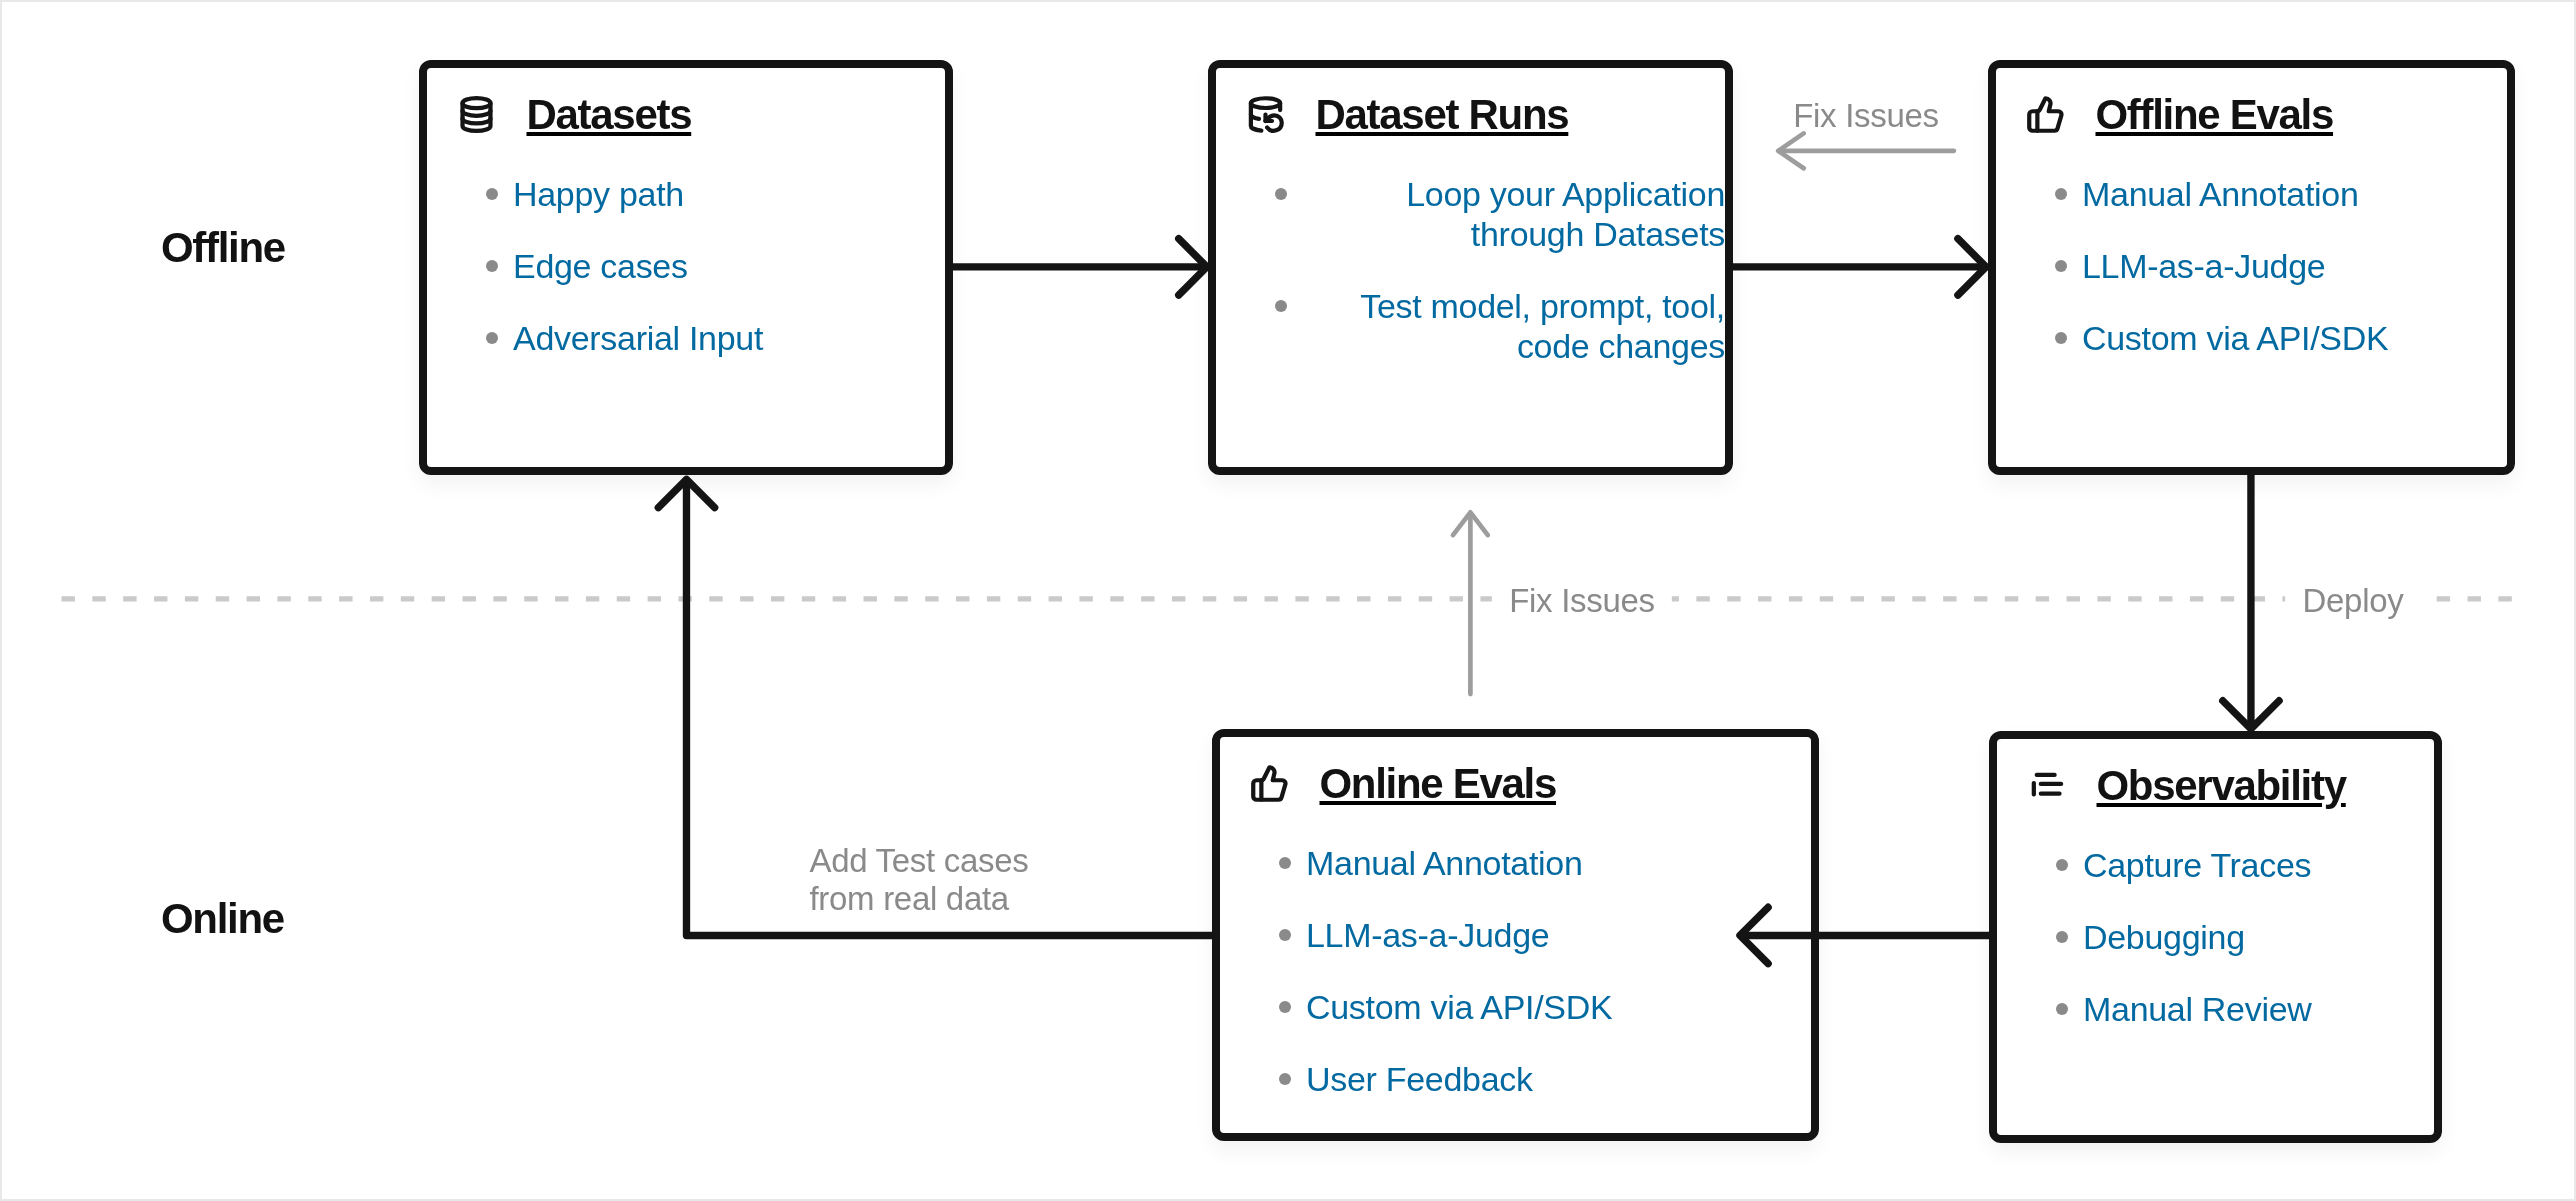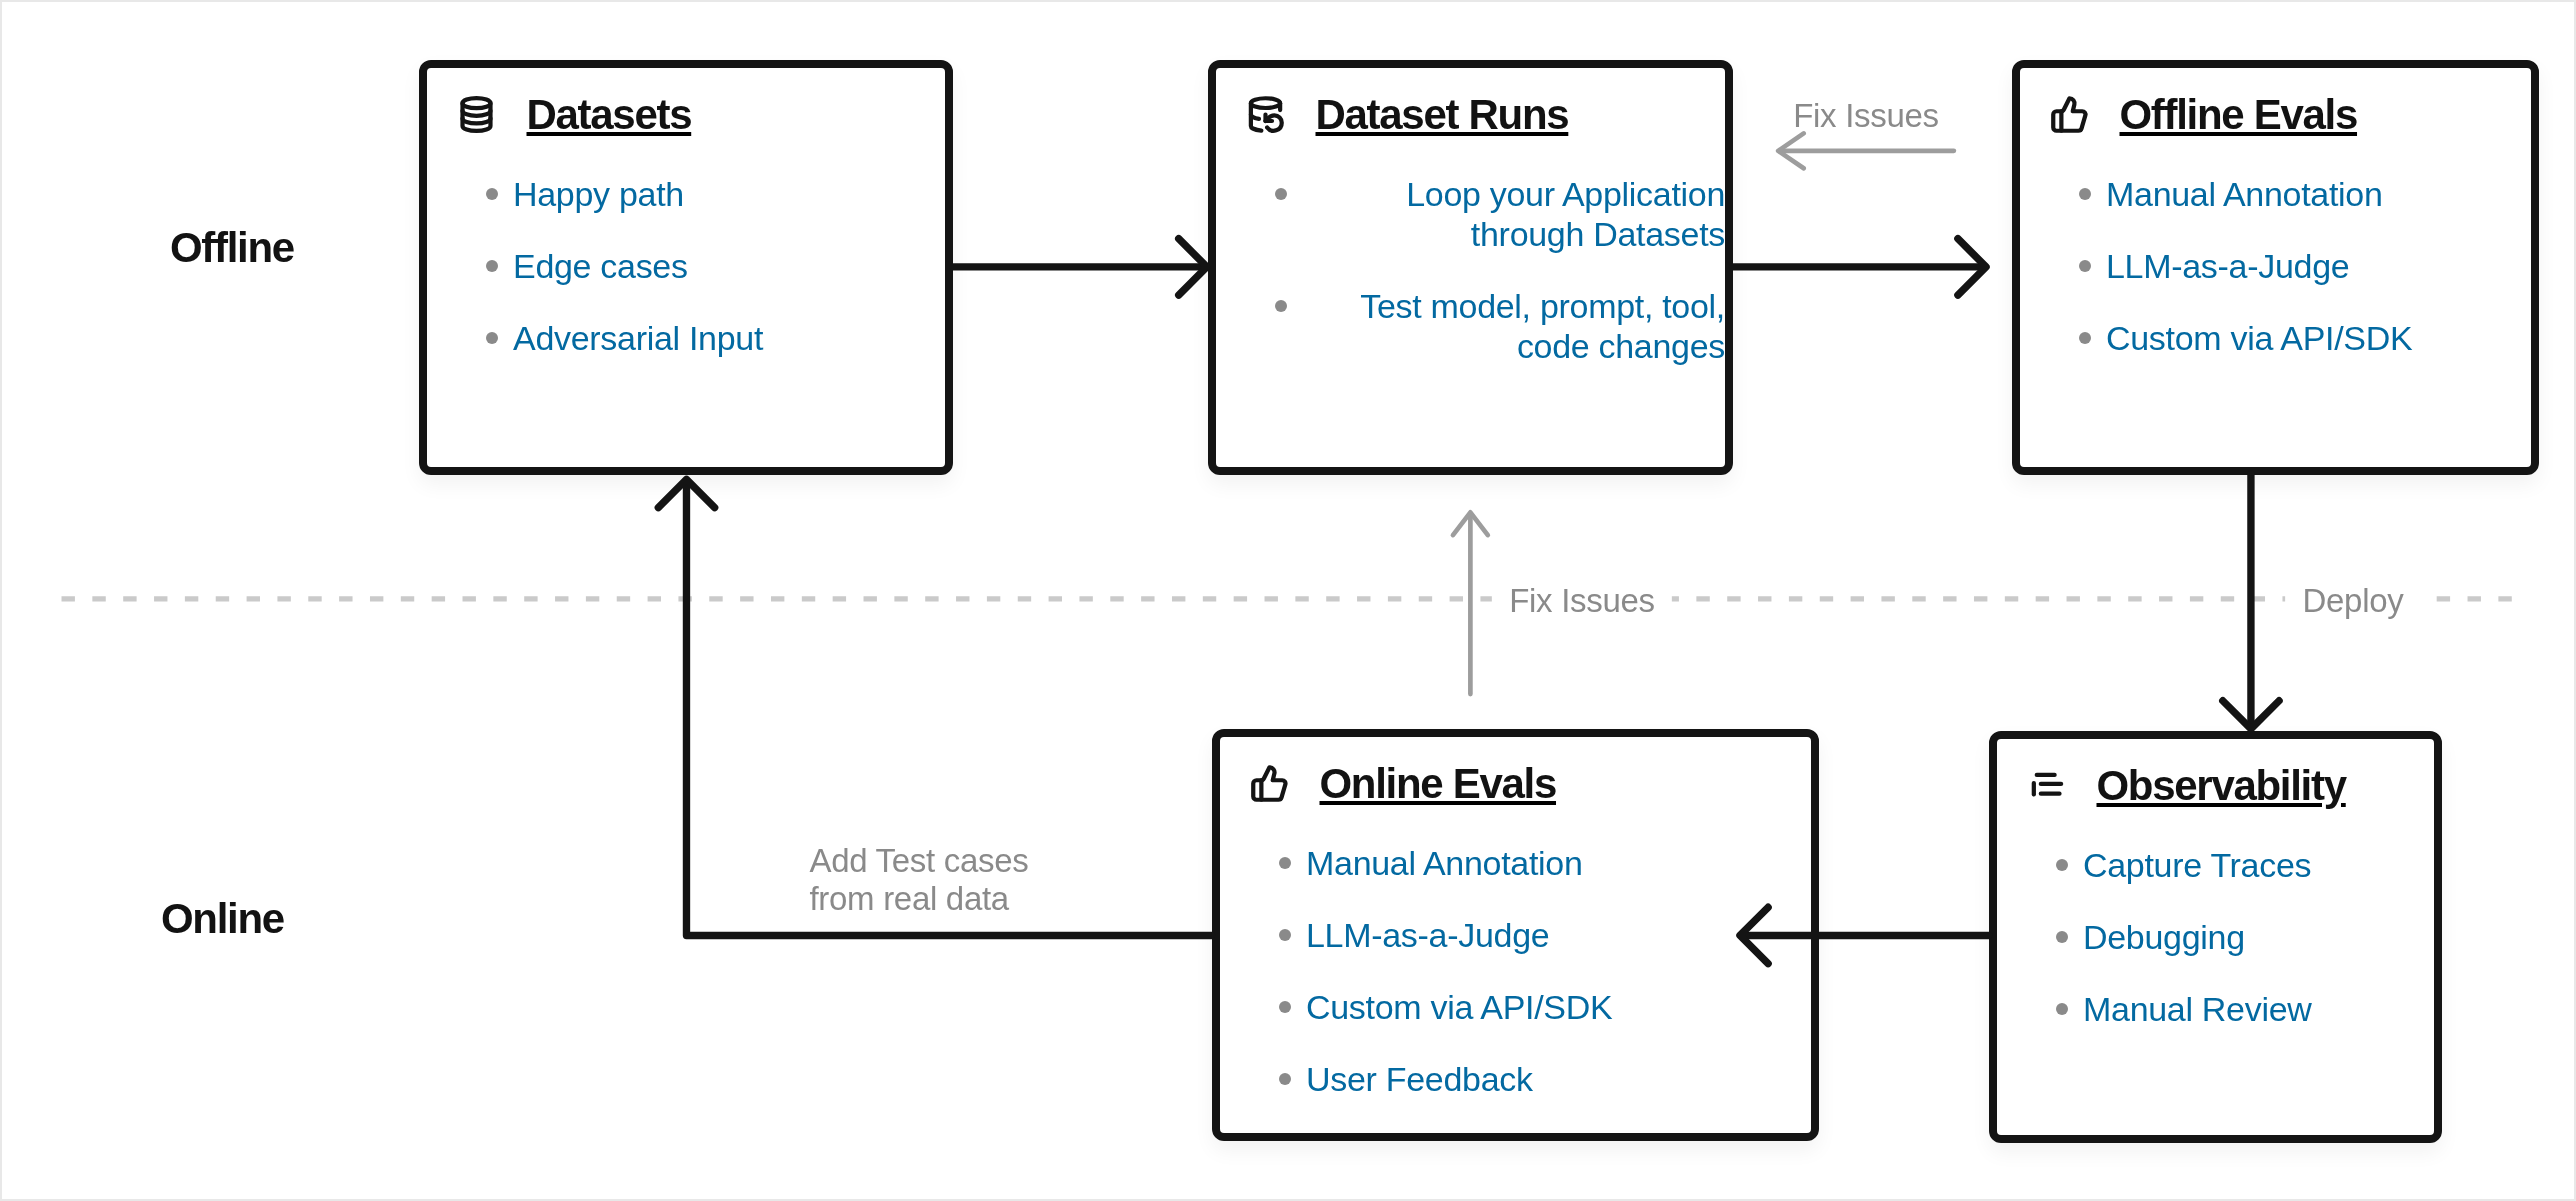--- a/index.html
+++ b/index.html
@@ -72,21 +72,21 @@
       <path d="M2962 1392 H2597"></path>
       <path d="M2633 1350 L2591 1392 L2633 1434"></path>
     </g>
 
     <g stroke="#141414" stroke-width="11" fill="none" stroke-linecap="round" stroke-linejoin="round">
       <path d="M1803 1392 H1020 V716"></path>
       <path d="M978 754 L1020 712 L1062 754"></path>
     </g>
   </svg>
 
-  <div class="section-label" style="left:168px;top:222px;">Offline</div>
+  <div class="section-label" style="left:159px;top:222px;">Offline</div>
   <div class="section-label" style="left:159px;top:893px;">Online</div>
 
   <div class="edge-label" style="left:1864px;top:95px;">Fix Issues</div>
   <div class="edge-label on-dash" style="left:1580px;top:580px;">Fix Issues</div>
   <div class="edge-label on-dash" style="left:2351px;top:580px;">Deploy</div>
   <div class="edge-label" style="left:917px;top:840px;">Add Test cases
 from real data</div>
 
   <div class="box" style="left:417px;top:58px;width:534px;height:415px;">
     <div class="box-header">
@@ -122,21 +122,21 @@
       <span class="box-title">Dataset Runs</span>
     </div>
     <ul class="box-list">
       <li>Loop your Application
 through Datasets</li>
       <li>Test model, prompt, tool,
 code changes</li>
     </ul>
   </div>
 
-  <div class="box" style="left:1986px;top:58px;width:527px;height:415px;margin-left:24px;">
+  <div class="box" style="left:1986px;top:58px;width:527px;height:415px;">
     <div class="box-header">
       <span class="box-icon">
         <svg viewBox="0 0 24 24">
           <path d="M7 10v12"></path>
           <path d="M15 5.88 14 10h5.83a2 2 0 0 1 1.92 2.56l-2.33 8A2 2 0 0 1 17.5 22H4a2 2 0 0 1-2-2v-8a2 2 0 0 1 2-2h2.76a2 2 0 0 0 1.79-1.11L12 2a3.13 3.13 0 0 1 3 3.88Z"></path>
         </svg>
       </span>
       <span class="box-title">Offline Evals</span>
     </div>
     <ul class="box-list">

